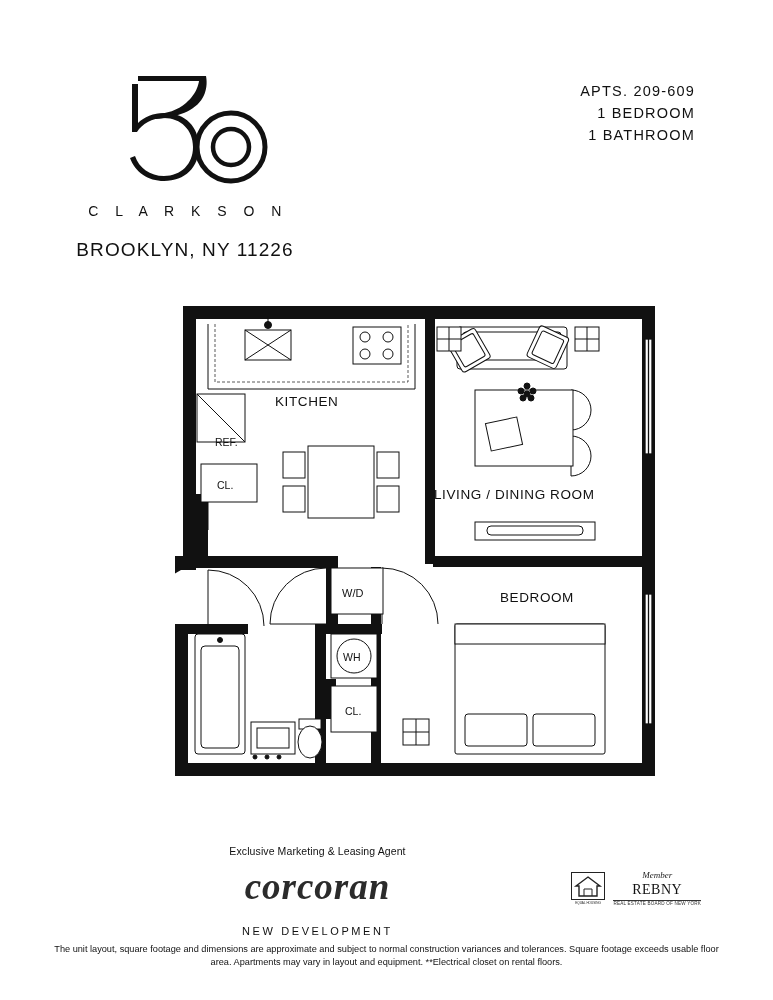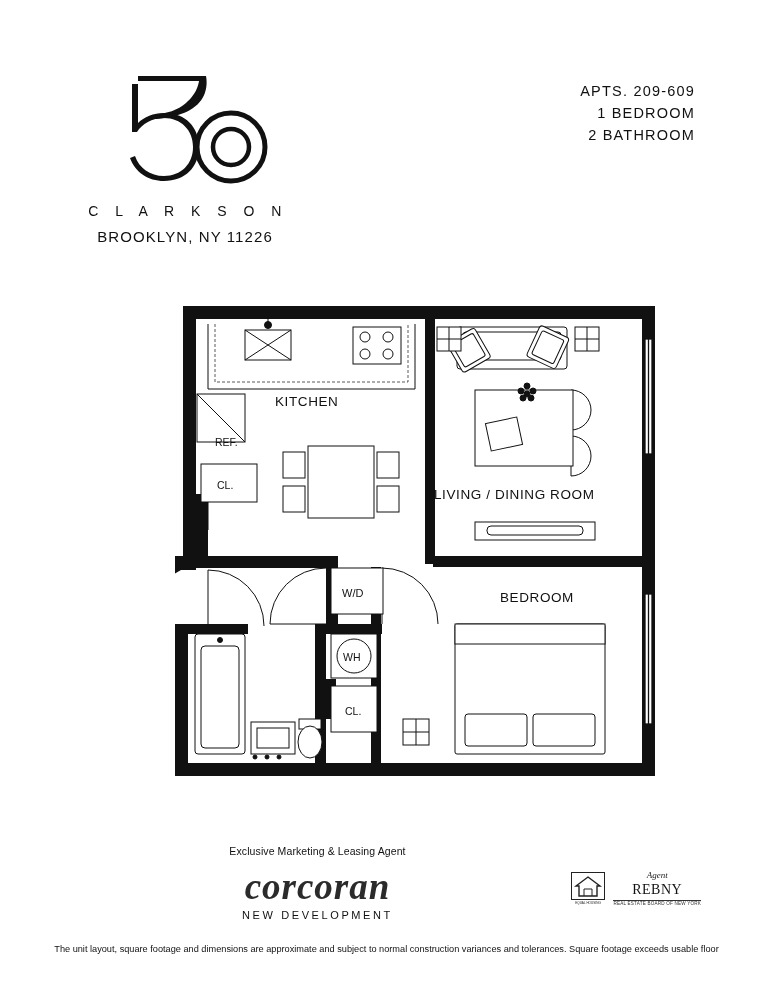--- a/index.html
+++ b/index.html
@@ -38,24 +38,24 @@
   }
   #logo-wordmark {
     font-size: 14px;
     letter-spacing: 6.5px;
     text-align: center;
     margin-top: 6px;
     margin-left: 6px;
     color: #111;
   }
   #logo-address {
-    font-size: 15px;
+    font-size: 19px;
     letter-spacing: 1.1px;
     text-align: center;
-    margin-top: 9px;
+    margin-top: 20px;
     color: #111;
   }
   #apt-info {
     position: absolute;
     right: 78px;
     top: 80px;
     text-align: right;
     font-size: 14.5px;
     letter-spacing: 1.2px;
     line-height: 22px;
@@ -101,21 +101,21 @@
     letter-spacing: 1px;
     color: #2b2b2b;
     margin-top: 10px;
     line-height: 40px;
     font-weight: bold;
   }
   #agent-sub {
     font-size: 11px;
     letter-spacing: 2.6px;
     color: #111;
-    margin-top: 2px;
+    margin-top: 18px;
   }
   #rebny-block {
     position: absolute;
     right: 72px;
     top: 26px;
     display: flex;
     align-items: center;
     gap: 8px;
   }
   #eho-icon { display:block; }
@@ -174,21 +174,21 @@
 
       <circle cx="133" cy="85" r="18" fill="none" stroke="#111" stroke-width="4.5"></circle>
     </svg>
     <div id="logo-wordmark">C L A R K S O N</div>
     <div id="logo-address">BROOKLYN, NY 11226</div>
   </div>
 
   <div id="apt-info">
     <div>APTS. 209-609</div>
     <div>1 BEDROOM</div>
-    <div>2 BATHROOM</div>
+    <div>1 BATHROOM</div>
   </div>
 </div>
 
 <div id="floorplan-wrap">
 <svg id="floorplan" width="520" height="510" viewBox="0 0 520 510">
 
   <g fill="none" stroke="#111" stroke-width="1">
 
     <g fill="#111" stroke="none">
 
@@ -381,22 +381,23 @@
   </div>
 
   <div id="rebny-block">
     <svg id="eho-icon" width="34" height="34" viewBox="0 0 34 34">
       <rect x="0.5" y="0.5" width="33" height="27" fill="#fff" stroke="#222" stroke-width="1"></rect>
       <path d="M17 5 L29 14 L26 14 L26 24 L8 24 L8 14 L5 14 Z" fill="none" stroke="#222" stroke-width="1.4"></path>
       <path d="M13 24 L13 17 L21 17 L21 24" fill="none" stroke="#222" stroke-width="1"></path>
       <text x="17" y="32" font-size="3.1" text-anchor="middle" fill="#222" font-family="Liberation Sans, sans-serif">EQUAL HOUSING</text>
     </svg>
     <div id="rebny-text">
-      <div id="rebny-member">Agent</div>
+      <div id="rebny-member">Member</div>
       <div id="rebny-name">REBNY</div>
       <div id="rebny-tag">REAL ESTATE BOARD OF NEW YORK</div>
     </div>
   </div>
 
   <div id="disclaimer">
     <span>The unit layout, square footage and dimensions are approximate and subject to normal construction variances and tolerances. Square footage exceeds usable floor</span>
+    <span>area. Apartments may vary in layout and equipment. **Electrical closet on rental floors.</span>
   </div>
 </div>
 
 </body></html>

